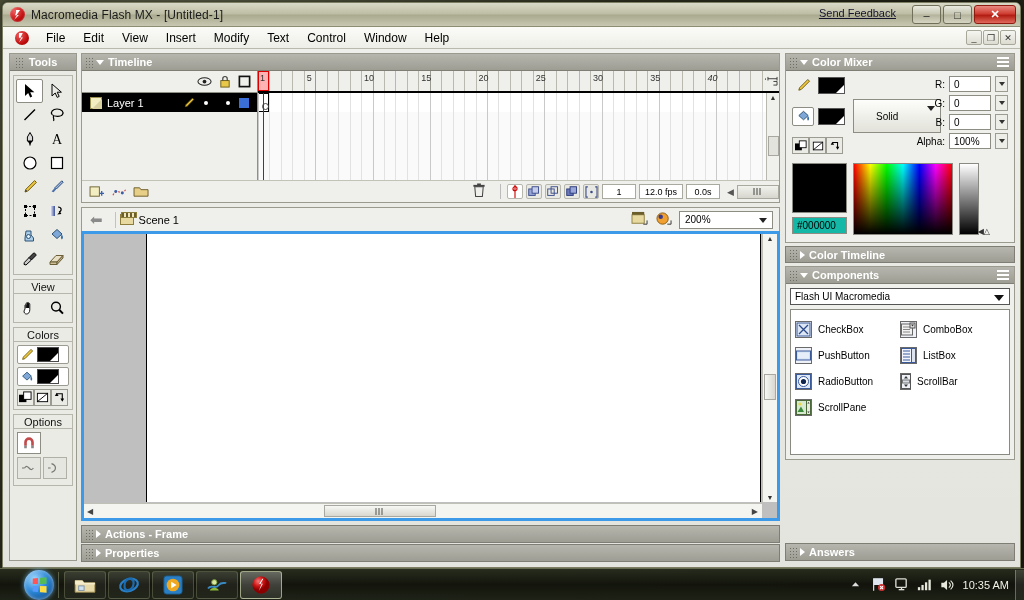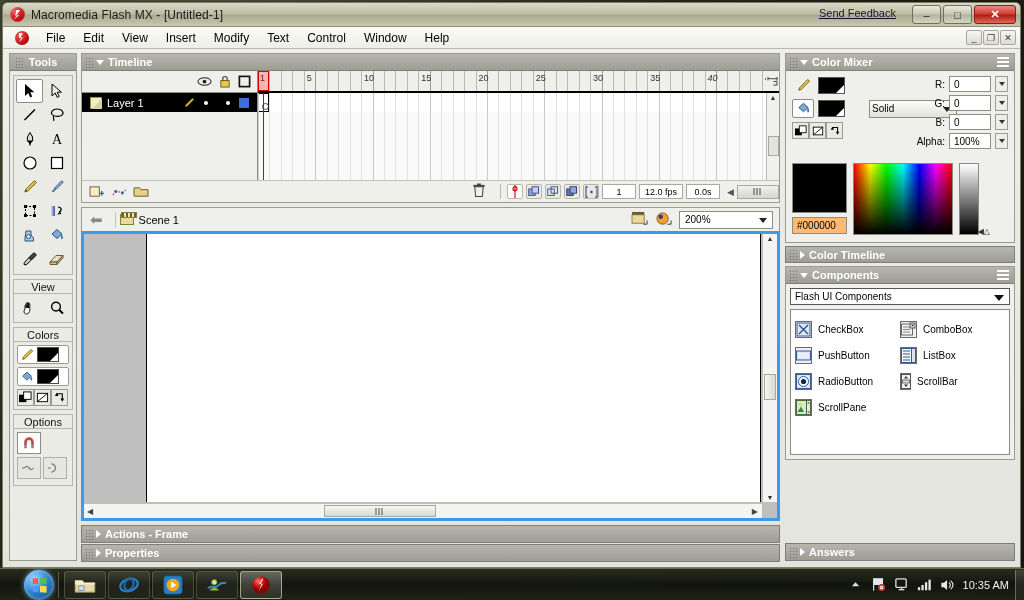--- a/index.html
+++ b/index.html
@@ -273,38 +273,38 @@
   
   #mixer-body{ padding:5px 6px 4px; position:relative; height:92px; }
   .mixrow{ display:flex; align-items:center; gap:4px; margin-bottom:4px; }
   .mixbtn{ width:22px;height:19px; border:1px solid transparent; background:transparent;
     display:flex;align-items:center;justify-content:center; }
   .mixbtn.sel{ background:#fff; border:1px solid #8d8d84; border-radius:2px; }
   .mixswatch{ width:27px;height:17px;background:#000;border:1px solid #555;position:relative; }
   .mixswatch::after{ content:""; position:absolute; right:0;bottom:0;
     border-left:4px solid transparent;border-top:4px solid transparent;
     border-right:4px solid #fff;border-bottom:4px solid #fff;}
-  .solidsel{ width:88px;height:18px;background:linear-gradient(180deg,#fdfdfb,#e2e2da);
-    border:1px solid #8d8d84; display:flex;align-items:center;padding-left:2px;font-size:10px;
-    position:relative; margin-left:20px; }
+  .solidsel{ width:88px;height:34px;background:linear-gradient(180deg,#fdfdfb,#e2e2da);
+    border:1px solid #8d8d84; display:flex;align-items:center;padding-left:22px;font-size:10px;
+    position:relative; margin-left:4px; }
   .solidsel .arrow{ position:absolute; right:5px; top:6px;
     border-left:4px solid transparent;border-right:4px solid transparent;border-top:5px solid #222;}
   .rgbcol{ position:absolute; right:6px; top:5px; width:98px; }
   .rgbrow{ display:flex; align-items:center; justify-content:flex-end; gap:4px; margin-bottom:3px; }
   .rgblab{ font-size:10px; color:#000; }
   .rgbinput{ width:42px;height:16px;background:#fff;border:1px solid #8d8d84;
     font-size:10px; display:flex;align-items:center;padding-left:4px; }
   .spin{ width:13px;height:16px;border:1px solid #9c9c93;background:#eeeee8;
     display:flex;align-items:center;justify-content:center; }
   .spin::after{ content:""; border-left:3px solid transparent;border-right:3px solid transparent;
     border-top:4px solid #333; }
   #mixer-grad{ display:flex; gap:6px; padding:0 6px 7px; align-items:flex-start; }
   #mix-preview{ width:55px; }
   #mix-swatchbig{ width:55px;height:50px;background:#000;border:1px solid #8a8a82; }
-  #hexfield{ width:55px;height:17px;margin-top:4px;background:#fdba74;border:1px solid #8d8d84;
+  #hexfield{ width:55px;height:17px;margin-top:4px;background:#14b8a6;border:1px solid #8d8d84;
     font-size:10px;display:flex;align-items:center;padding-left:4px; }
   #spectrum{ width:100px;height:72px; border:1px solid #8a8a82;
     background:
       linear-gradient(180deg, rgba(255,255,255,0) 0%, rgba(0,0,0,1) 100%),
       linear-gradient(90deg,#f00,#ff0,#0f0,#0ff,#00f,#f0f,#f00);
   }
   #lumbar{ width:20px;height:72px;border:1px solid #8a8a82;
     background:linear-gradient(180deg,#fff,#000); position:relative; }
   .lumarrow{ position:absolute; right:-12px; bottom:-2px; font-size:8px; color:#333; }
   
@@ -967,21 +967,21 @@
       </div>
 
       <div class="rpanel" style="margin-top:3px">
         <div class="rhdr">
           <span class="gripper"></span>
           <span class="tri down"></span>
           <span>Components</span>
           <span class="optmenu"></span>
         </div>
         <div id="comp-select">
-          <span>Flash UI Components</span>
+          <span>Flash UI Macromedia</span>
           <span class="arrow"></span>
         </div>
         <div id="comp-list">
           <div class="comprow">
             <div class="compitem">
               <span class="compicon">
                 <svg width="15" height="15" viewBox="0 0 15 15">
                     <rect x="1" y="1" width="13" height="13" fill="#dce6f5" stroke="#3a5a9a"></rect>
                     <path d="M3 3 L12 12 M12 3 L3 12" stroke="#2a4a8a" stroke-width="1.3"></path>
                   </svg>

